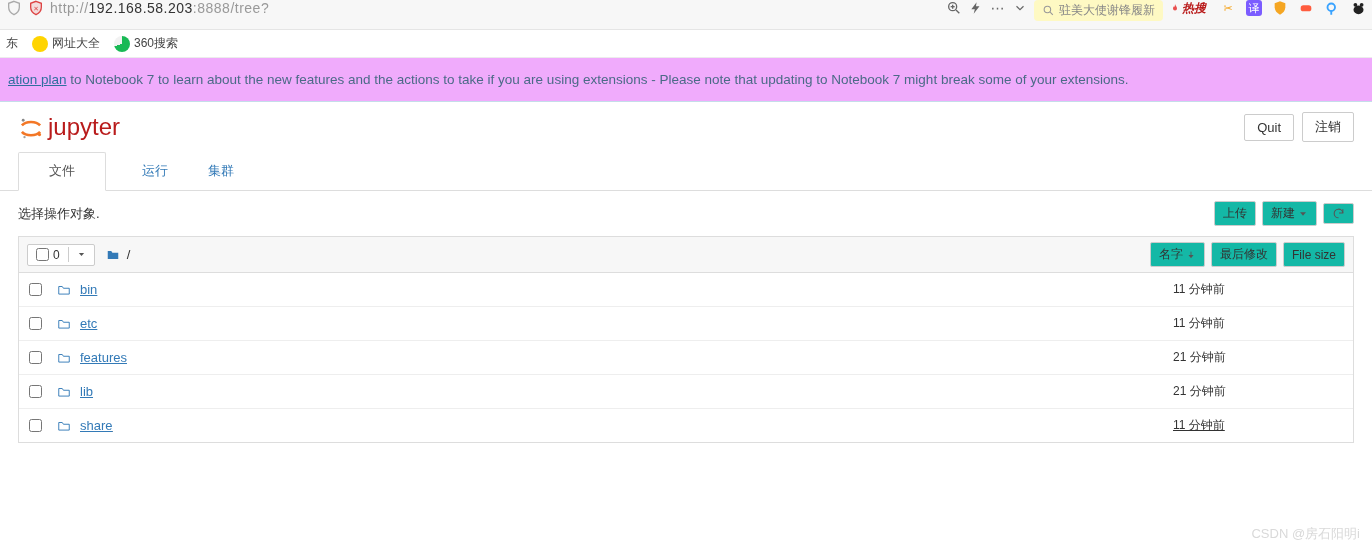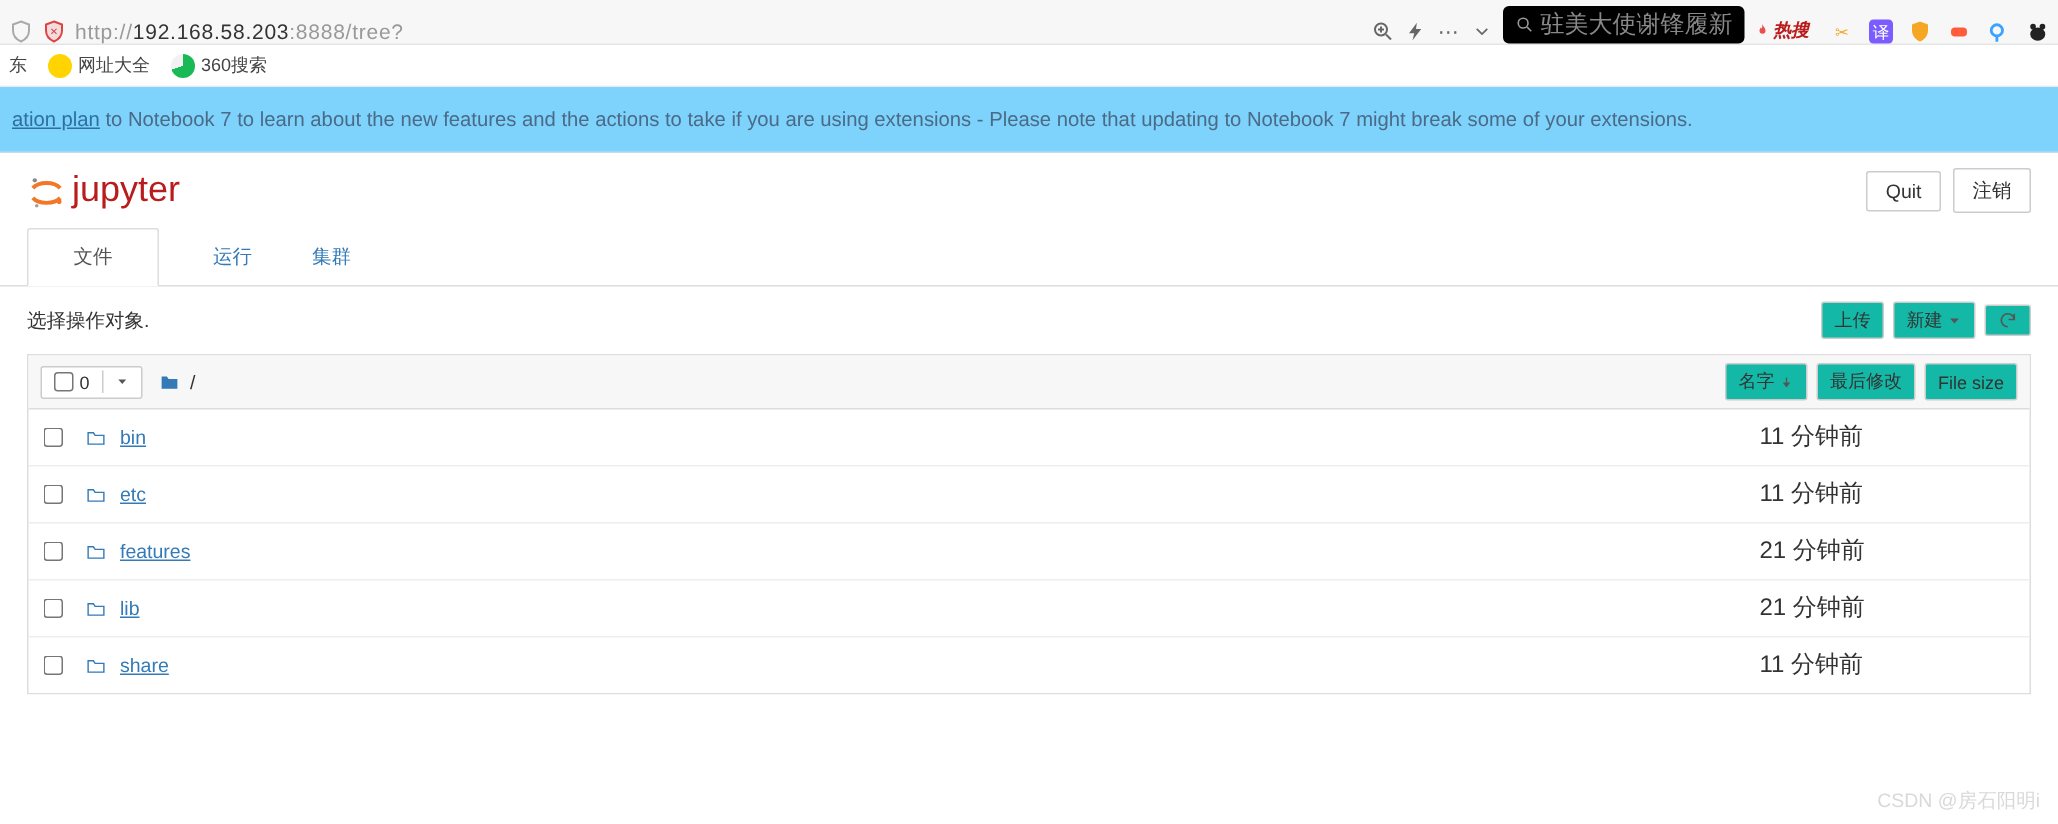--- a/index.html
+++ b/index.html
@@ -1,36 +1,36 @@
 <!DOCTYPE html>
 <html><head>
 <meta charset="utf-8">
 <style>
 * { margin: 0; padding: 0; box-sizing: border-box; font-family: "Helvetica Neue", Helvetica, Arial, "Microsoft YaHei", sans-serif; }
 body { background: #fff; font-size: 13px; color: #333; }
 
 
-.browser-bar { height: 30px; display: flex; align-items: flex-end; padding: 0 6px; gap: 6px; background: #f7f7f7; border-bottom: 1px solid #e5e5e5; }
+.browser-bar { height: 30px; display: flex; align-items: flex-start; padding: 0 6px; gap: 6px; background: #f7f7f7; border-bottom: 1px solid #e5e5e5; }
 .shield-icon { width: 16px; height: 16px; color: #888; }
 .url-box { flex: 0 0 auto; color: #999; font-size: 14px; letter-spacing: 0.5px;}
 .url-box .host { color: #333; }
 .spacer { flex: 1; }
 .chrome-icon { width: 16px; height: 16px; color: #666; display:inline-flex; align-items:center; justify-content:center; font-size:14px;}
 .chrome-icon.dots { letter-spacing: 1px; }
-.search-box { display: flex; align-items: center; background: #000000; border-radius: 4px; padding: 2px 8px; font-size: 16px; color: #888; gap: 4px; min-width: 120px;}
+.search-box { display: flex; align-items: center; background: #fef9c3; border-radius: 4px; padding: 2px 8px; font-size: 12px; color: #888; gap: 4px; min-width: 120px;}
 .hot-tag { color: #b91c1c; font-weight: bold; font-size: 12px; display:flex; align-items:center; gap:1px;font-style:italic;}
 .ext-row { display:flex; gap:10px; align-items:center; margin-left:8px;}
 .ext-icon { width:16px; height:16px; border-radius:3px; display:flex; align-items:center; justify-content:center; font-size:11px; color:#fff;}
 
 .bookmark-bar { height: 28px; display:flex; align-items:center; gap:14px; padding: 0 6px; font-size:12px; color:#444; border-bottom:1px solid #ececec;}
 .bm-item { display:flex; align-items:center; gap:4px;}
 .bm-icon { width:16px; height:16px; border-radius:50%; display:inline-block;}
 
 
-.banner { background:#7dd3fc; padding: 14px 8px; font-size:13.5px; color:#4b6a87; border-bottom:1px solid #c5dde9;}
+.banner { background:#f0abfc; padding: 14px 8px; font-size:13.5px; color:#4b6a87; border-bottom:1px solid #c5dde9;}
 .banner a { color:#2f6f9f; text-decoration:underline;}
 
 
 .jp-header { display:flex; align-items:center; padding: 10px 18px 10px 18px;}
 .jp-logo { display:flex; align-items:center; gap:6px; font-size:24px; color:#b91c1c;}
 .jp-logo .orbit { width:24px; height:24px; position:relative;}
 .btn { border:1px solid #ccc; background:#fff; padding:5px 12px; font-size:13px; color:#333; border-radius:2px; cursor:pointer;}
 .btn + .btn { margin-left:8px;font-family:Liberation Serif, serif;}
 
 
@@ -48,25 +48,25 @@
 .file-panel { margin:0 18px; border:1px solid #ddd;}
 .file-head { display:flex; align-items:center; background:#f7f7f7; padding:5px 8px; border-bottom:1px solid #ddd;}
 .select-group { display:flex; align-items:center; border:1px solid #ccc; background:#fff; border-radius:2px;}
 .select-group .part { padding:3px 8px; display:flex; align-items:center; gap:4px; font-size:12px;}
 .select-group .part + .part { border-left:1px solid #ccc;}
 .crumb { margin-left:10px; display:flex; align-items:center; gap:6px; color:#337ab7; font-size:13px;}
 .head-btns { margin-left:auto; display:flex; gap:6px;}
 
 
 .file-row { display:flex; align-items:center; padding:8px 10px; border-bottom:1px solid #eee;}
-.file-row:last-child { border-bottom:none;}
+.file-row:last-child { border-bottom:none;text-decoration:underline;}
 .file-row input[type=checkbox]{ margin-right:14px;}
 .file-row .folder-ic { width:16px; height:14px; color:#337ab7; margin-right:8px;}
 .file-row .name { color:#337ab7; font-size:13px;}
-.file-row .modified { margin-left:auto; font-size:16px; color:#333; min-width:90px; text-align:left;}
+.file-row .modified { margin-left:auto; font-size:12px; color:#333; min-width:90px; text-align:left;}
 .file-row .size { width:80px; text-align:right;}
 
 .watermark { position:fixed; right:12px; bottom:6px; font-size:13px; color:#d9d9d9;}
 
 input[type=checkbox]{ width:13px; height:13px;}
 
 svg { display:block; }
 </style>
 </head>
 <body>

